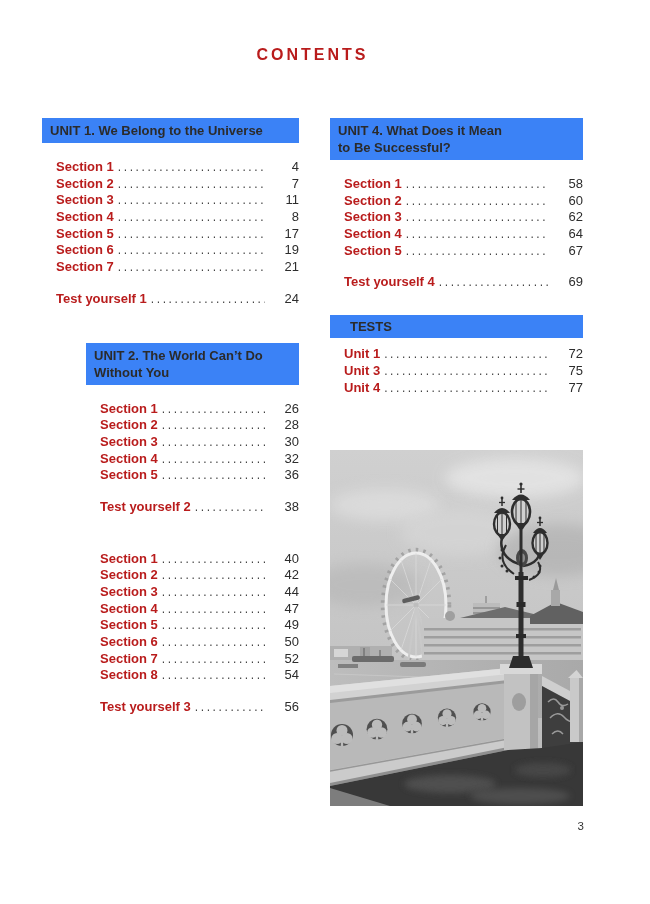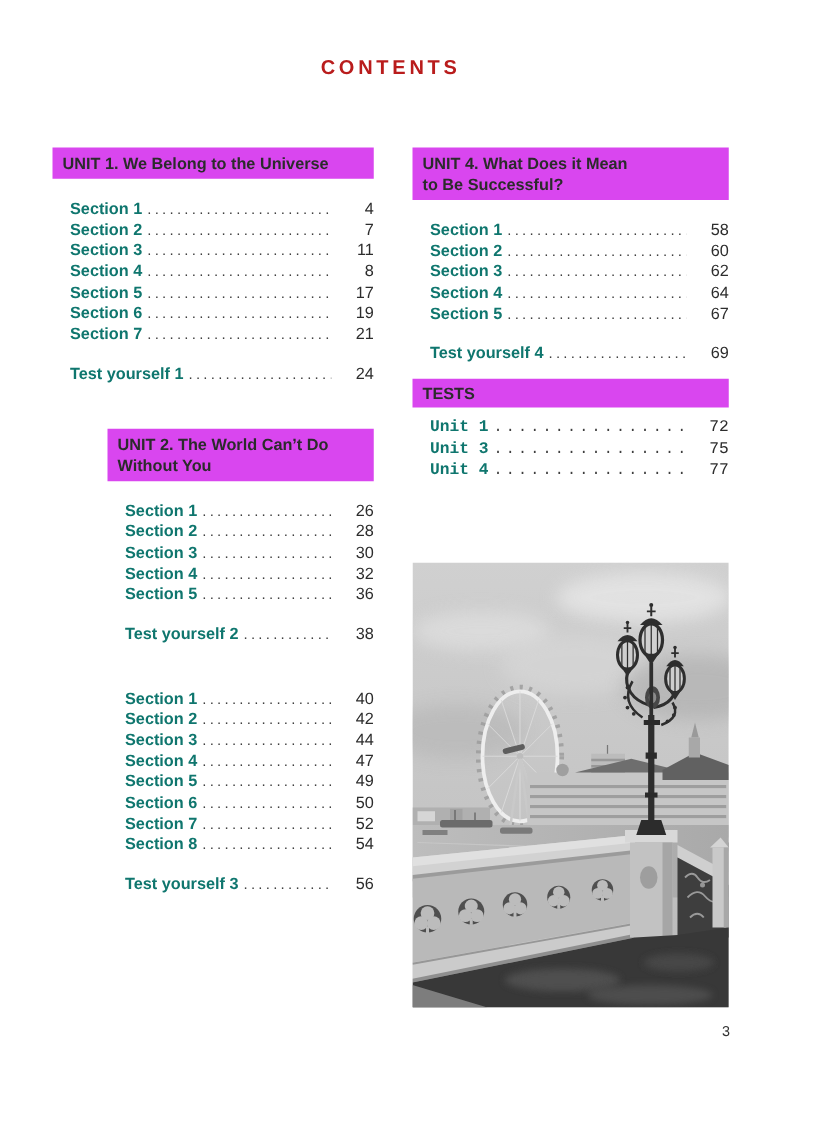--- a/index.html
+++ b/index.html
@@ -12,29 +12,29 @@
     position:absolute; left:42px; width:541px; top:46px; margin:0;
     text-align:center; font-size:16px; font-weight:700;
     letter-spacing:3px; color:#b91c1c;
   }
   .col { position:absolute; top:118px; }
   .col-left  { left:42px;  width:257px; }
   .col-right { left:330px; width:253px; }
 
   .unit + .unit { margin-top:35px;margin-left:44px; }
   .unit-header, .tests-header {
-    background:#d946ef; padding:4px 8px; font-weight:700;
+    background:#3b82f6; padding:4px 8px; font-weight:700;
     font-size:13px; line-height:17px; color:#2b2b2b;
   }
-  .tests-header { padding:3px 8px; margin-top:12px; }
+  .tests-header { padding:3px 20px; margin-top:24px; }
 
   .entries { margin-top:16px; padding-left:14px; }
-  .entries-tight { margin-top:8px;font-family:Liberation Mono, monospace; }
+  .entries-tight { margin-top:8px; }
   .row { display:flex; align-items:baseline; height:16.7px; font-size:13px; }
-  .lbl { font-weight:700; white-space:nowrap; color:#0f766e; }
+  .lbl { font-weight:700; white-space:nowrap; color:#b91c1c; }
   .dots {
     flex:1 1 auto; overflow:hidden; white-space:nowrap;
     margin:0 8px 0 4px; font-size:12px; letter-spacing:2.6px; color:#3f3f3f;
   }
   .dots::before { content:"........................................................................"; }
   .pg { flex:0 0 26px; text-align:right; font-weight:400; font-size:13px; }
   .test-row { margin-top:15px; padding-left:14px; }
 
   .photo {
     position:absolute; left:330px; top:450px; width:253px; height:356px;

